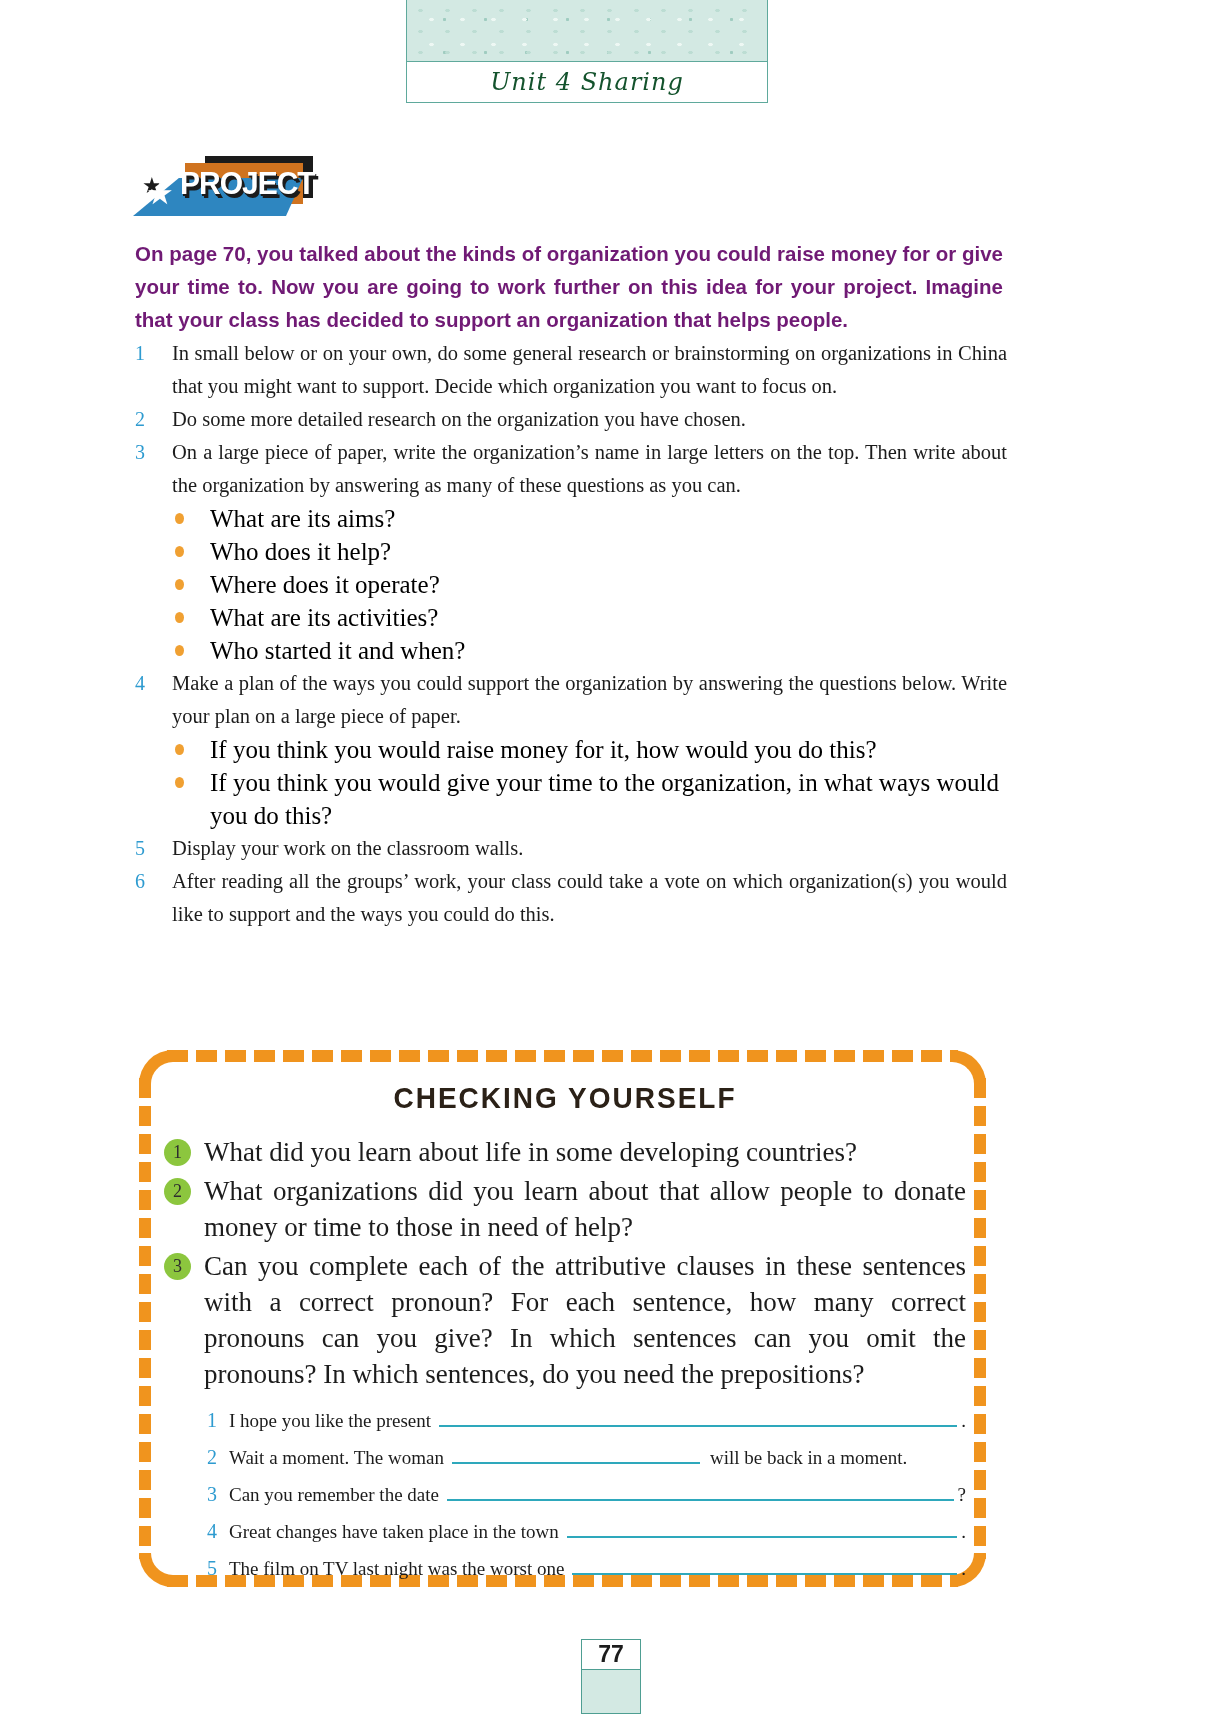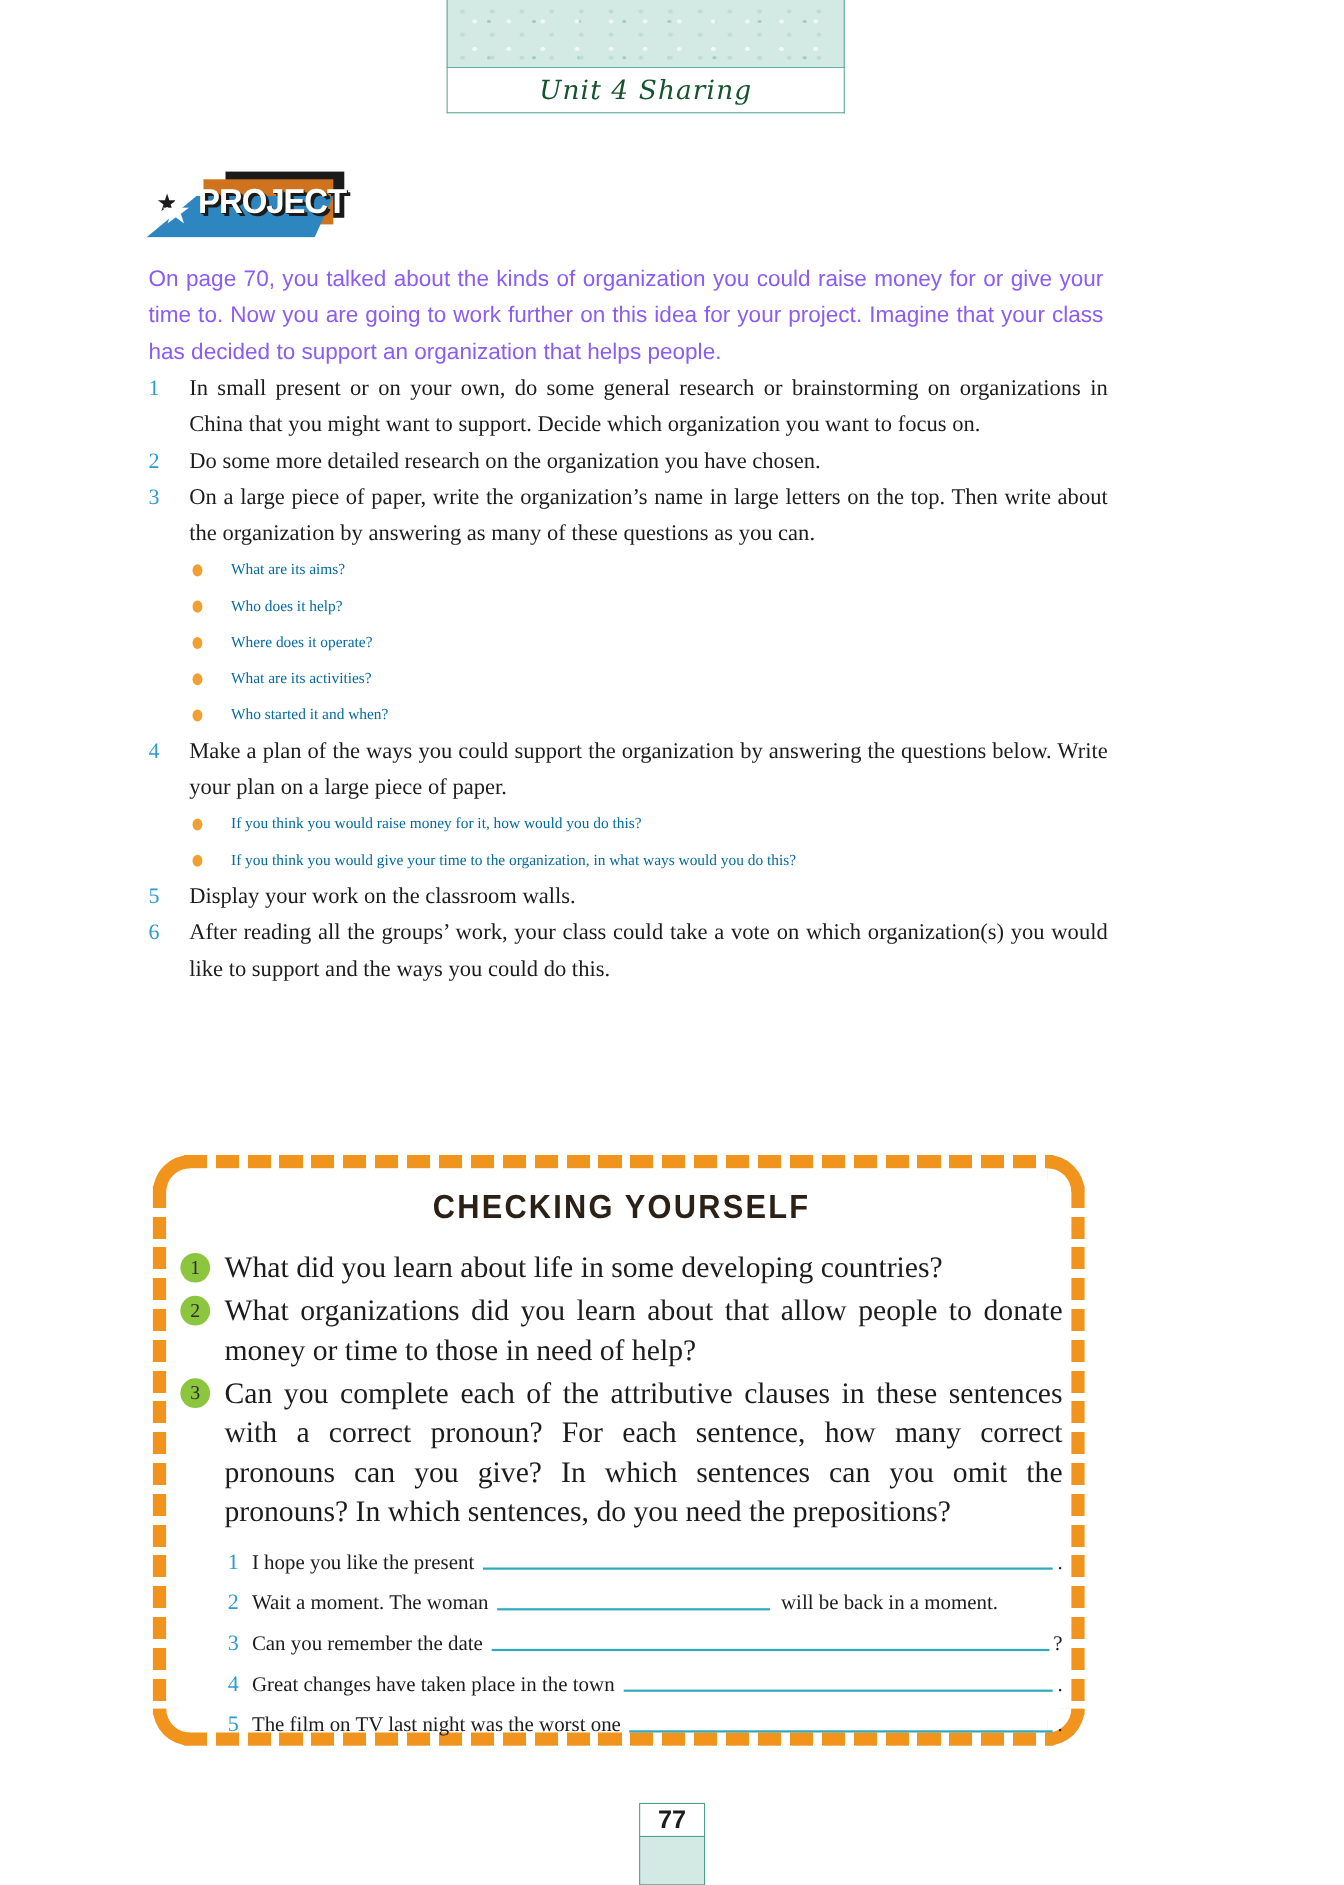--- a/index.html
+++ b/index.html
@@ -61,39 +61,40 @@
     text-shadow:3px 3px 0 #1b1b1b, 1px 1px 0 #1b1b1b;
     transform:scaleY(1.05);
   }
 
   
   .intro {
     position:absolute; left:135px; top:237px; width:868px;
     font-family:"Liberation Sans", sans-serif;
     font-size:20.5px; line-height:33px;
     text-align:justify;
-    color:#8b5cf6;
+    color:#701a75;
+    font-weight:bold;
   }
 
   
   .steps { position:absolute; left:135px; top:337px; width:872px; list-style:none; }
   .step { display:flex; align-items:flex-start; }
   .snum {
     flex:0 0 37px; width:37px;
     color:#2e9bd0; font-size:20px; line-height:33px;
   }
   .sbody { flex:1; }
   .stext { font-size:20.5px; line-height:33px; text-align:justify; color:#1c1c1c; }
   .bullets { list-style:none; }
   .bullet { display:flex; align-items:flex-start; }
   .dot {
     flex:0 0 9px; width:9px; height:11px; border-radius:50%;
     background:#f0a032; margin:11px 26px 0 3px;
   }
-  .btext { font-size:14px; line-height:33px; color:#0369a1; }
+  .btext { font-size:25px; line-height:33px; color:#000000; }
 
   
   .cy-box { position:absolute; left:139px; top:1050px; width:847px; height:537px; }
   .dash { position:absolute; }
   .dash-top    { top:0;    left:28px; right:28px; height:12px; background:repeating-linear-gradient(90deg,  #f0941e 0 21px, transparent 21px 29px); }
   .dash-bottom { bottom:0; left:28px; right:28px; height:12px; background:repeating-linear-gradient(90deg,  #f0941e 0 21px, transparent 21px 29px); }
   .dash-left   { left:0;   top:28px; bottom:28px; width:12px;  background:repeating-linear-gradient(180deg, #f0941e 0 20px, transparent 20px 28px); }
   .dash-right  { right:0;  top:28px; bottom:28px; width:12px;  background:repeating-linear-gradient(180deg, #f0941e 0 20px, transparent 20px 28px); }
   .corner { position:absolute; width:34px; height:34px; border:12px solid #f0941e; }
   .c-tl { top:0; left:0;  border-right:none;  border-bottom:none; border-top-left-radius:34px; }
@@ -165,21 +166,21 @@
     <span class="pb-star-white">★</span>
     <span class="pb-text">PROJECT</span>
   </div>
 
   <p class="intro">On page 70, you talked about the kinds of organization you could raise money for or give your time to. Now you are going to work further on this idea for your project. Imagine that your class has decided to support an organization that helps people.</p>
 
   <ol class="steps">
     <li class="step">
       <span class="snum">1</span>
       <div class="sbody">
-          <div class="stext">In small present or on your own, do some general research or brainstorming on organizations in China that you might want to support. Decide which organization you want to focus on.</div>
+          <div class="stext">In small below or on your own, do some general research or brainstorming on organizations in China that you might want to support. Decide which organization you want to focus on.</div>
         </div>
     </li>
     <li class="step">
       <span class="snum">2</span>
       <div class="sbody">
           <div class="stext">Do some more detailed research on the organization you have chosen.</div>
         </div>
     </li>
     <li class="step">
       <span class="snum">3</span>

